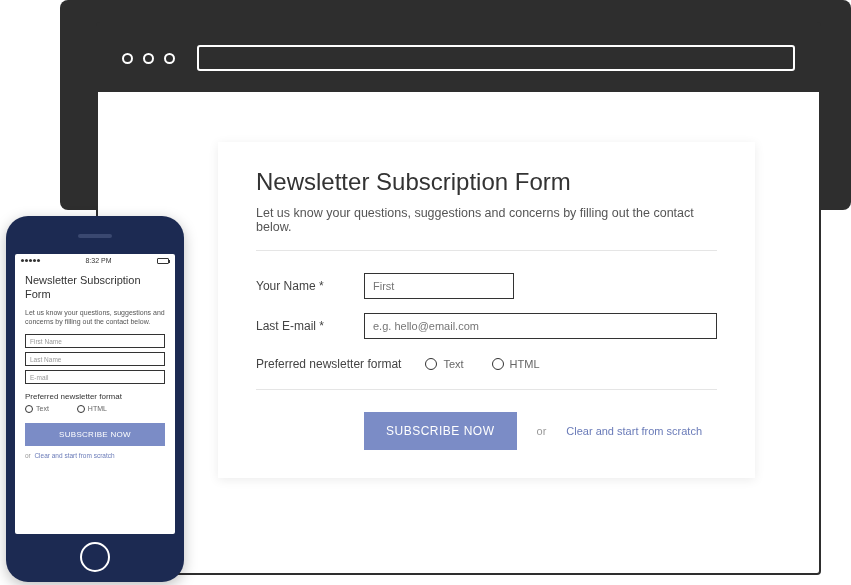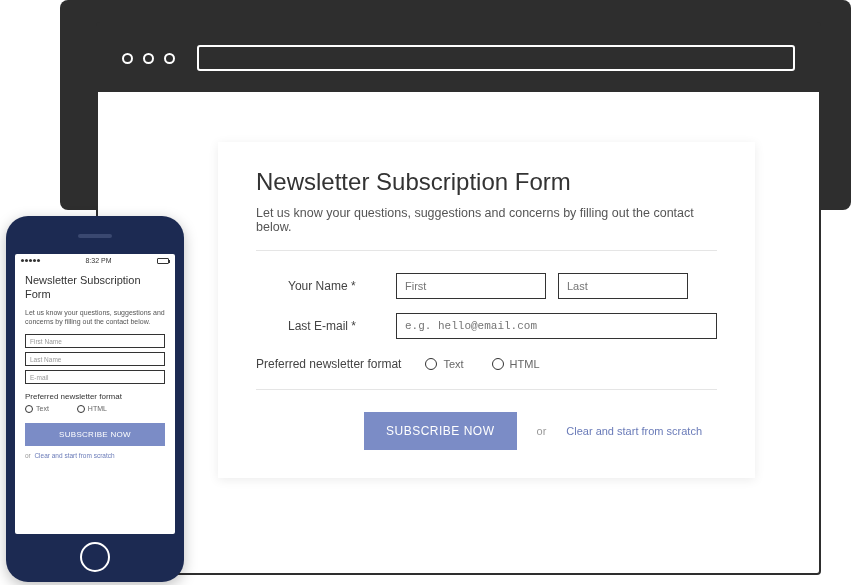--- a/index.html
+++ b/index.html
@@ -82,39 +82,38 @@
     .field-row {
       display: flex;
       align-items: center;
       margin-bottom: 14px;
     }
     .field-label {
       width: 108px;
       font-size: 12px;
       color: #444;
       font-weight: 300;
-      margin-left: 32px;
     }
     .field-inputs {
       flex: 1;
       display: flex;
-      gap: 12px;
+      gap: 28px;
     }
     .text-input {
       border: 1px solid #333;
       height: 26px;
       padding: 0 8px;
       font-size: 11px;
       color: #888;
       font-weight: 300;
       outline: none;
     }
     .text-input.first { width: 150px; }
     .text-input.last { width: 130px; }
-    .text-input.email { flex: 1; font-family: Liberation Mono, monospace; }
+    .text-input.email { flex: 1; }
     .format-row {
       display: flex;
       align-items: center;
       padding-bottom: 18px;
       border-bottom: 1px solid #e5e5e5;
       margin-bottom: 22px;
       margin-top: 18px;
     }
     .format-label {
       font-size: 12px;
@@ -320,21 +319,20 @@
 
   <div class="browser-content">
     <div class="form-card">
       <h1 class="form-title">Newsletter Subscription Form</h1>
       <p class="form-subtitle">Let us know your questions, suggestions and concerns by filling out the contact below.</p>
 
       <div class="field-row">
         <div class="field-label">Your Name *</div>
         <div class="field-inputs">
           <input class="text-input first" placeholder="First" style="">
-          <input class="text-input last" placeholder="Last" style="">
         </div>
       </div>
 
       <div class="field-row">
         <div class="field-label">Last E-mail *</div>
         <div class="field-inputs">
           <input class="text-input email" placeholder="e.g. hello@email.com" style="">
         </div>
       </div>
 

